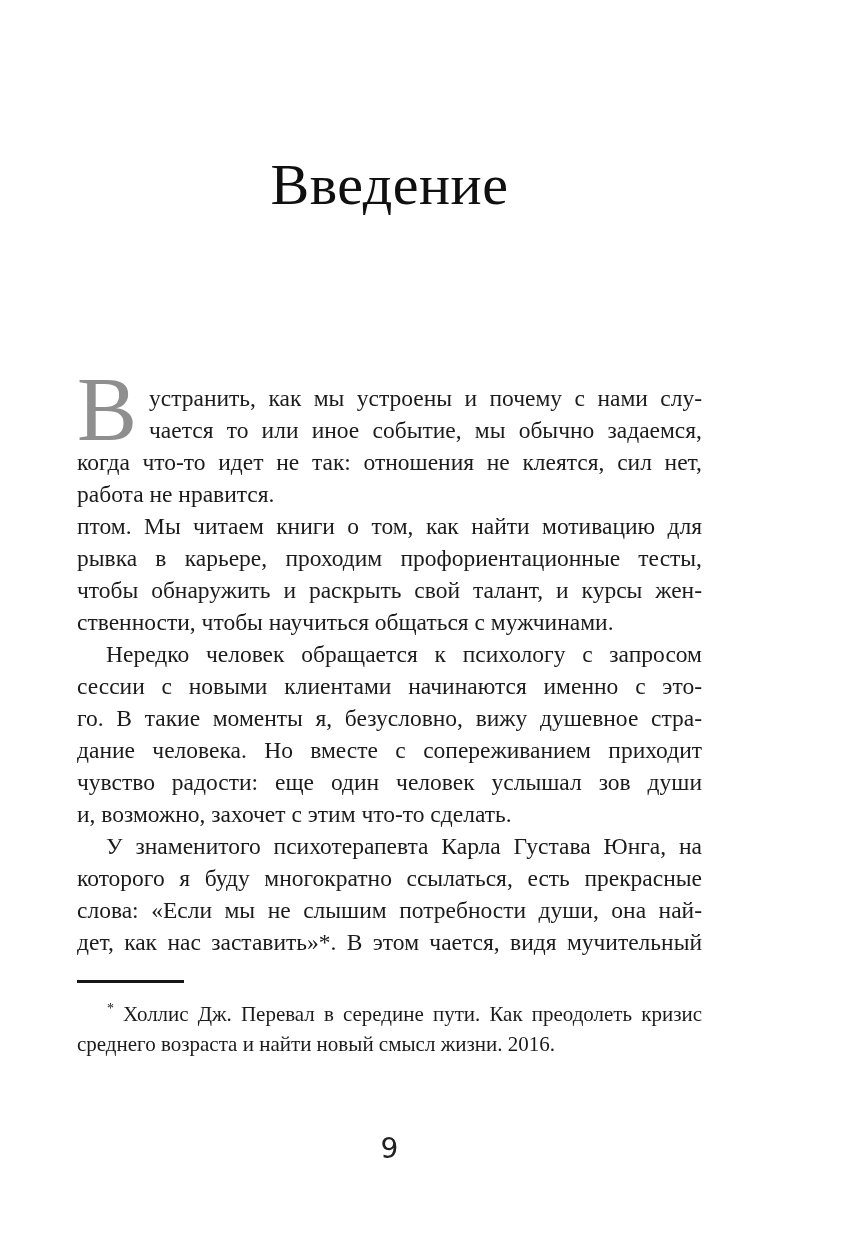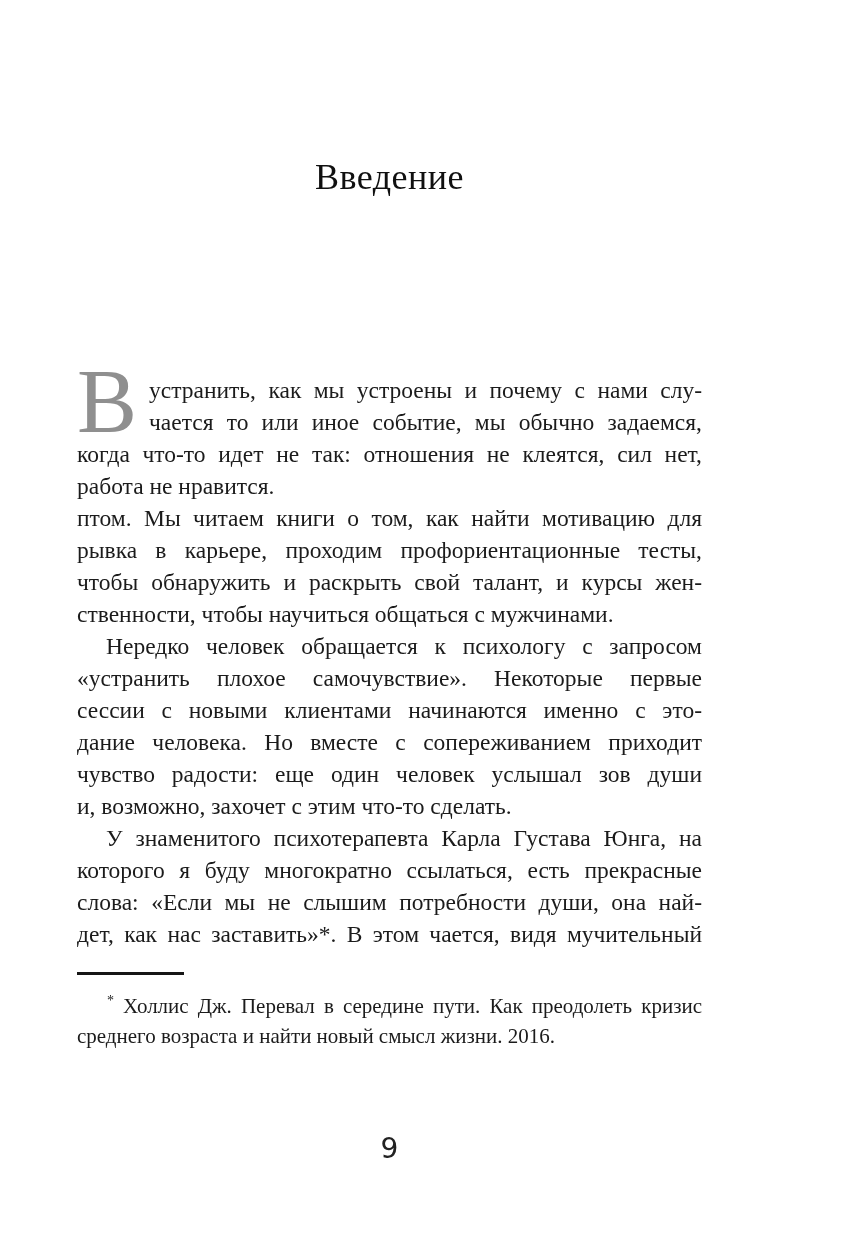--- a/index.html
+++ b/index.html
@@ -12,23 +12,23 @@
     font-family: "Liberation Serif", serif;
     color: #1b1b1b;
   }
   .content {
     position: absolute;
     left: 77px;
     top: 0;
     width: 625px;
   }
   .chapter-title {
-    margin: 0;
+    margin: 8px;
     padding-top: 146px;
-    font-size: 36px;
+    font-size: 58px;
     line-height: 62px;
     font-weight: 400;
     text-align: center;
     color: #101010;
     letter-spacing: 0.5px;
   }
   .bodytext {
     margin-top: 166px;
     font-size: 23.5px;
     line-height: 32px;
@@ -108,22 +108,22 @@
 
       <div class="para">
         <div class="line">птом. Мы читаем книги о том, как найти мотивацию для</div>
         <div class="line">рывка в карьере, проходим профориентационные тесты,</div>
         <div class="line">чтобы обнаружить и раскрыть свой талант, и курсы жен-</div>
         <div class="line lastline">ственности, чтобы научиться общаться с мужчинами.</div>
       </div>
 
       <div class="para">
         <div class="line indent">Нередко человек обращается к психологу с запросом</div>
-        <div class="line">«устранить плохое самочувствие». Некоторые первые</div>
         <div class="line">сессии с новыми клиентами начинаются именно с это-</div>
+        <div class="line">го. В такие моменты я, безусловно, вижу душевное стра-</div>
         <div class="line">дание человека. Но вместе с сопереживанием приходит</div>
         <div class="line">чувство радости: еще один человек услышал зов души</div>
         <div class="line lastline">и, возможно, захочет с этим что-то сделать.</div>
       </div>
 
       <div class="para">
         <div class="line indent">У знаменитого психотерапевта Карла Густава Юнга, на</div>
         <div class="line">которого я буду многократно ссылаться, есть прекрасные</div>
         <div class="line">слова: «Если мы не слышим потребности души, она най-</div>
         <div class="line">дет, как нас заставить»*. В этом чается, видя мучительный</div>

